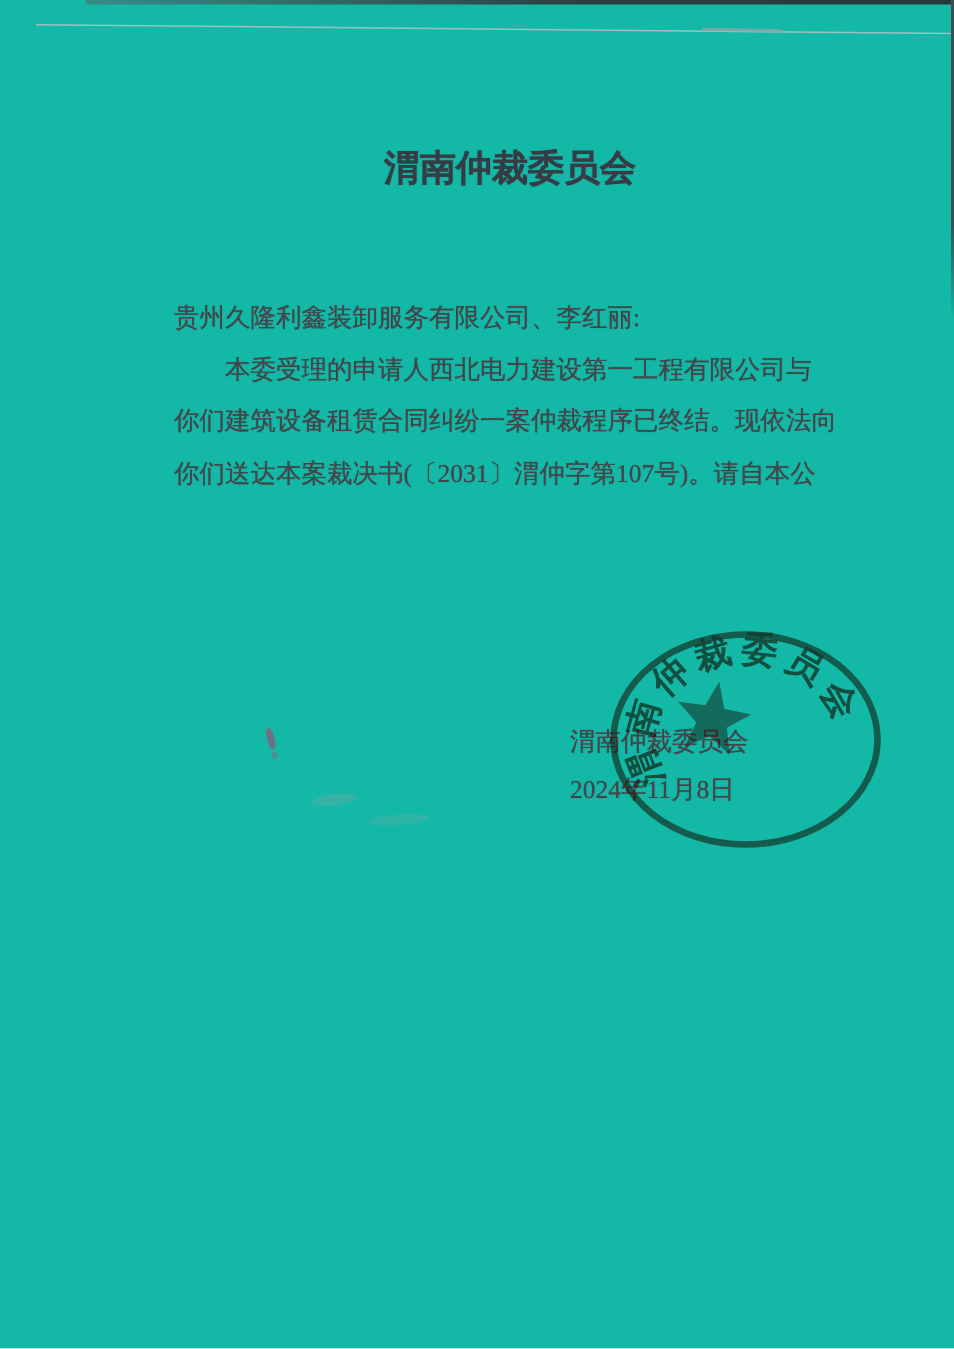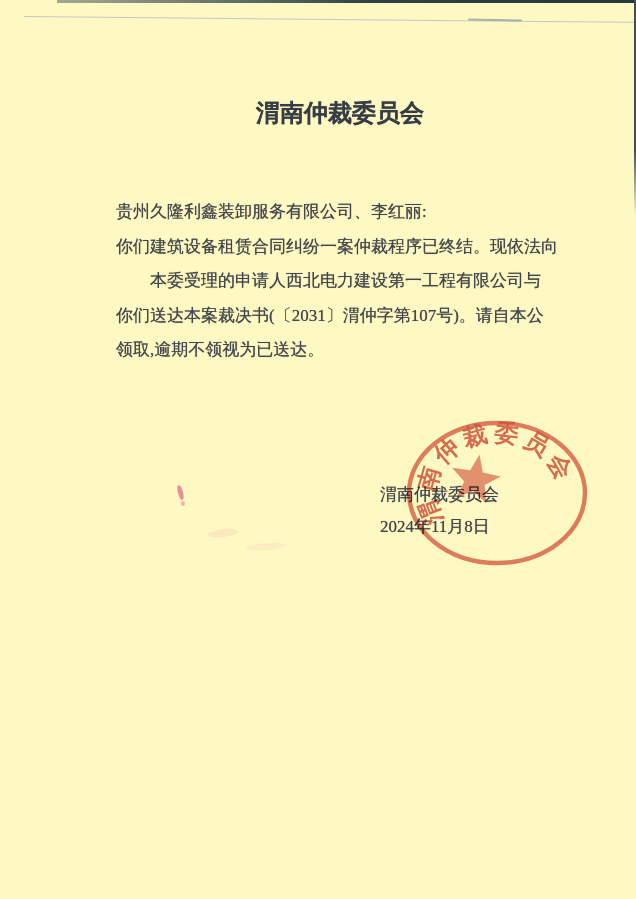--- a/index.html
+++ b/index.html
@@ -1,18 +1,18 @@
 <!DOCTYPE html>
 <html><head>
 <meta charset="utf-8">
 <style>
   html,body { margin:0; padding:0; background:#ffffff; }
   .page {
     position:relative; width:636px; height:899px; overflow:hidden;
-    background:#fef9c3;
+    background:#14b8a6;
     font-family:"Liberation Serif","DejaVu Serif",serif;
   }
 
   
   .scan-top-bar {
     position:absolute; left:57px; top:0; right:0; height:3px;
     background:linear-gradient(to right, rgba(84,104,108,.55), #2f4044 55%, #27383c);
     filter:blur(.4px);
   }
   .scan-diagonal-line {
@@ -92,24 +92,23 @@
   <div class="scan-diagonal-dark"></div>
   <div class="scan-right-edge"></div>
 
   <div class="title-wrap">
     <h1>渭南仲裁委员会</h1>
   </div>
 
   <div class="doc-body">
     <div class="addressee">贵州久隆利鑫装卸服务有限公司、李红丽:</div>
     <div id="body-lines">
+        <div class="line indent">本委受理的申请人西北电力建设第一工程有限公司与</div>
         <div class="line">你们建筑设备租赁合同纠纷一案仲裁程序已终结。现依法向</div>
-        <div class="line indent">本委受理的申请人西北电力建设第一工程有限公司与</div>
         <div class="line">你们送达本案裁决书(〔2031〕渭仲字第107号)。请自本公</div>
-        <div class="line">领取,逾期不领视为已送达。</div>
       </div>
   </div>
 
   <div class="signature">渭南仲裁委员会</div>
   <div class="sign-date">2024年11月8日</div>
 
   <svg class="seal" width="190" height="152" viewBox="0 0 190 152" aria-hidden="true">
     <ellipse class="seal-ring" cx="95" cy="76" rx="88" ry="70"></ellipse>
     <polygon class="seal-star" points="0,-26 6.41,-8.82 24.7,-8.03 10.37,3.37 15.28,21.03 0,10.9 -15.28,21.03 -10.37,3.37 -24.7,-8.03 -6.41,-8.82" transform="translate(73,63) rotate(10)"></polygon>
     <path id="sealArc" d="M 44.2 105.8 A 62 52 0 1 1 145.8 105.8" fill="none"></path>

